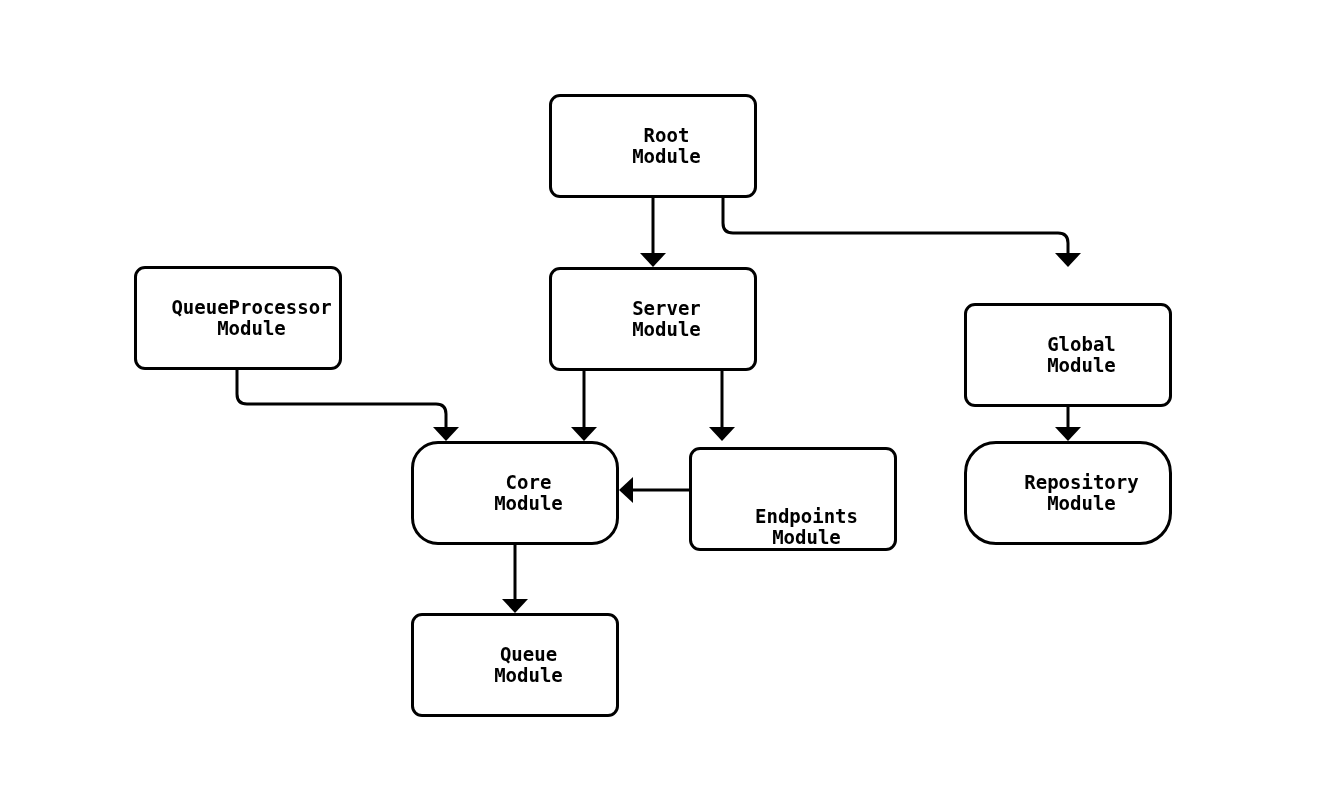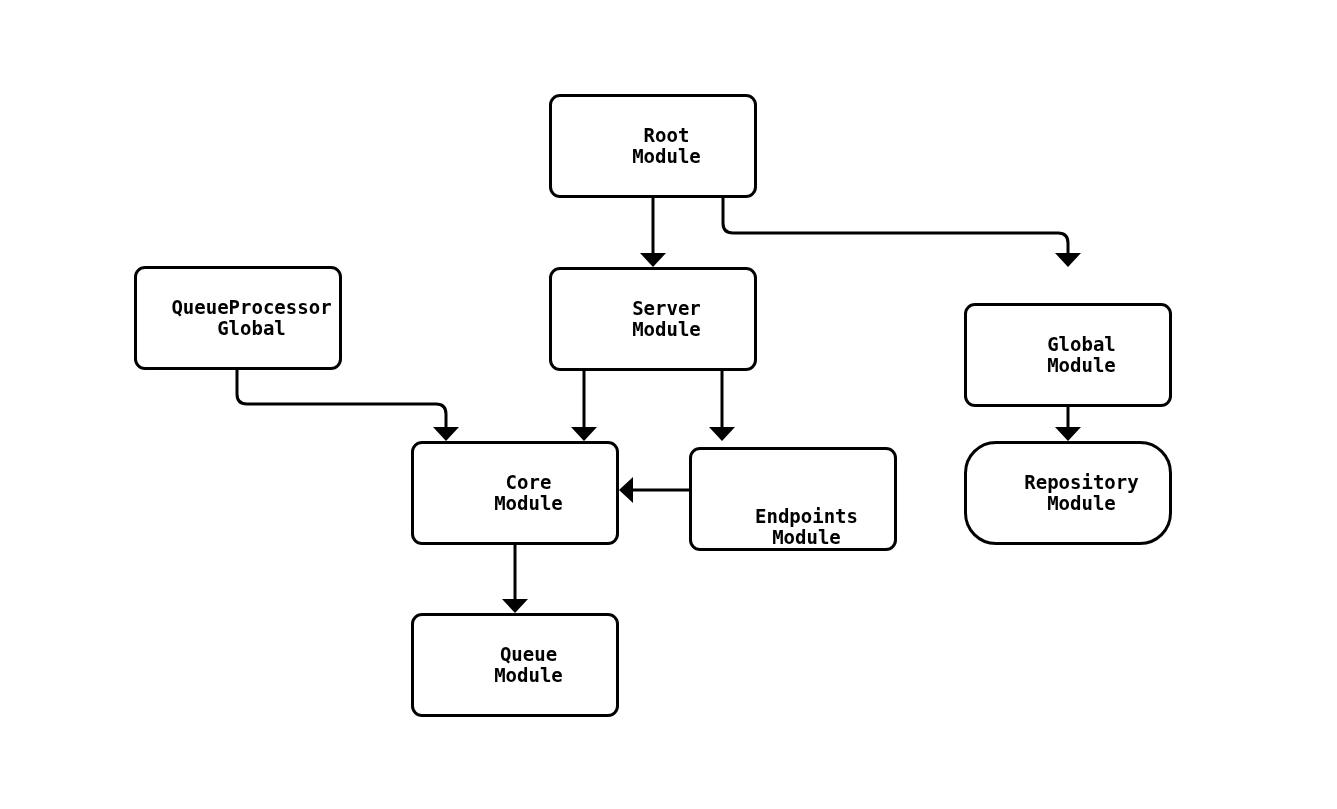--- a/index.html
+++ b/index.html
@@ -49,21 +49,21 @@
     font-weight: bold;
     line-height: 21px;
     color: #000000;
     text-align: center;
     white-space: pre-line;
   }
   .n-root          { left: 549px; top: 94px;  }
   .n-queueproc     { left: 134px; top: 266px; }
   .n-server        { left: 549px; top: 267px; }
   .n-global        { left: 964px; top: 275px; margin-top: 28px; }
-  .n-core          { left: 411px; top: 441px; }
+  .n-core          { left: 411px; top: 441px; border-radius: 27px; }
   .n-endpoints     { left: 689px; top: 447px; align-items: flex-end; }
   .n-repository    { left: 964px; top: 441px; border-radius: 32px; }
   .n-queue         { left: 411px; top: 613px; border-radius: 11px; }
 </style>
 </head>
 <body>
 
 <div class="canvas">
 
   <svg class="edges-layer" viewBox="0 0 1337 809" xmlns="http://www.w3.org/2000/svg">
@@ -109,21 +109,21 @@
     </g>
   </svg>
 
   <div class="node n-root">
     <span class="label">Root
 Module</span>
   </div>
 
   <div class="node n-queueproc">
     <span class="label">QueueProcessor
-Global</span>
+Module</span>
   </div>
 
   <div class="node n-server">
     <span class="label">Server
 Module</span>
   </div>
 
   <div class="node n-global">
     <span class="label">Global
 Module</span>

